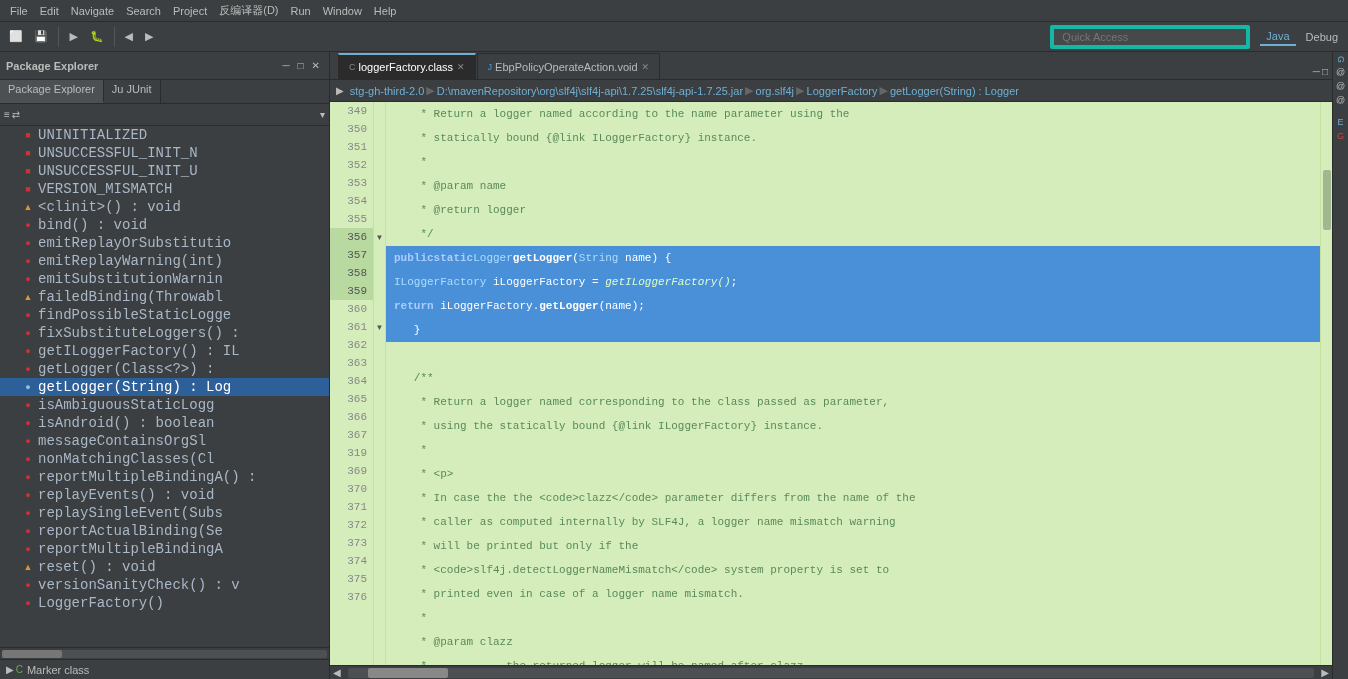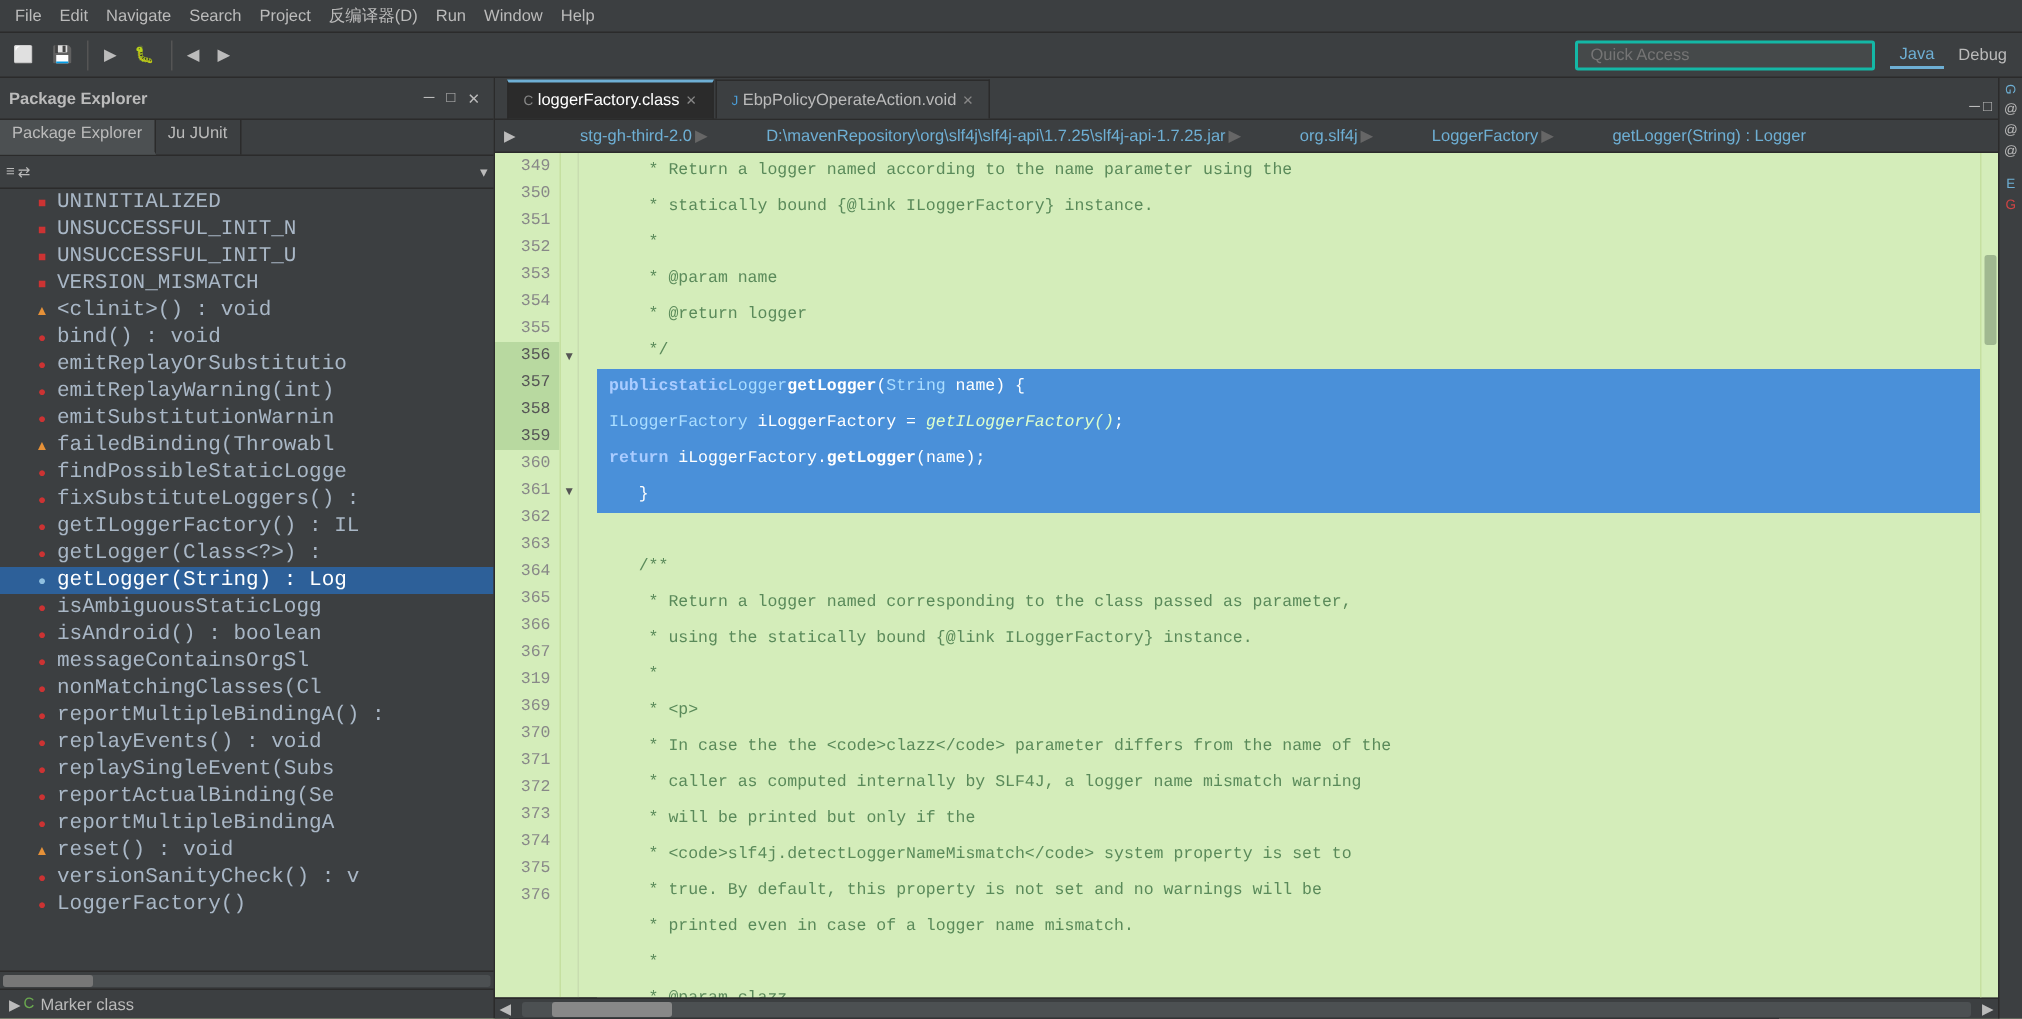--- a/index.html
+++ b/index.html
@@ -7,21 +7,21 @@
 
     
     .menubar { display: flex; align-items: center; background: #3c3f41; height: 22px; border-bottom: 1px solid #2b2b2b; padding: 0 4px; }
     .menubar-item { color: #bbbbbb; padding: 2px 6px; font-size: 11px; cursor: pointer; }
 
     
     .toolbar { display: flex; align-items: center; background: #3c3f41; height: 30px; border-bottom: 1px solid #2b2b2b; padding: 0 4px; gap: 2px; }
     .toolbar-btn { color: #bbbbbb; padding: 2px 4px; font-size: 11px; cursor: pointer; border: 1px solid transparent; border-radius: 2px; background: transparent; }
     .toolbar-sep { width: 1px; background: #555; height: 20px; margin: 0 3px; }
     .toolbar-spacer { flex: 1; }
-    .quick-access { background: #45494a; border: 2px solid #14b8a6; color: #bbbbbb; font-size: 11px; padding: 2px 8px; width: 200px; border-radius: 2px; }
+    .quick-access { background: #45494a; border: 4px solid #14b8a6; color: #bbbbbb; font-size: 11px; padding: 2px 8px; width: 200px; border-radius: 2px; }
     .toolbar-right { display: flex; align-items: center; gap: 4px; margin-left: 8px; }
     .toolbar-right span { color: #bbbbbb; font-size: 11px; padding: 2px 6px; cursor: pointer; }
     .toolbar-right .active { color: #6eafd4; border-bottom: 2px solid #6eafd4; }
 
     
     .main-layout { display: flex; height: calc(679px - 52px); }
 
     
     .left-panel { width: 330px; background: #3c3f41; border-right: 1px solid #2b2b2b; display: flex; flex-direction: column; }
     .panel-header { display: flex; align-items: center; background: #3c3f41; border-bottom: 1px solid #2b2b2b; height: 28px; padding: 0 6px; }
@@ -51,30 +51,30 @@
 
     
     .editor-tabs { display: flex; height: 28px; background: #3c3f41; border-bottom: 1px solid #2b2b2b; align-items: flex-end; }
     .editor-tab { display: flex; align-items: center; padding: 4px 10px; font-size: 11px; color: #bbbbbb; cursor: pointer; border: 1px solid #2b2b2b; border-bottom: none; background: #3c3f41; margin-right: 1px; height: 26px; }
     .editor-tab.active { background: #2b2b2b; color: #ffffff; border-top: 2px solid #6eafd4; }
     .editor-tab .close-btn { margin-left: 4px; color: #888; font-size: 9px; }
 
     
     .breadcrumb { display: flex; align-items: center; height: 22px; background: #3c3f41; border-bottom: 1px solid #2b2b2b; padding: 0 6px; font-size: 11px; color: #bbbbbb; gap: 2px; overflow: hidden; }
     .breadcrumb-sep { color: #666; }
-    .breadcrumb-item { color: #6eafd4; cursor: pointer; white-space: nowrap; margin-left: 37px; }
+    .breadcrumb-item { color: #6eafd4; cursor: pointer; white-space: nowrap; }
 
     
     .editor-area { display: flex; flex: 1; overflow: hidden; background: #d4edba; }
     .line-numbers { background: #d4edba; width: 44px; padding: 0; border-right: 1px solid #c5e0a0; flex-shrink: 0; overflow: hidden; }
     .line-number { height: 18px; display: flex; align-items: center; justify-content: flex-end; padding-right: 6px; font-size: 11px; color: #888; font-family: 'Courier New', monospace; }
     .line-number.current { background: #b8d9a0; color: #555; }
 
     .code-area { flex: 1; overflow: auto; padding: 0; }
-    .code-line { height: 18px; display: flex; align-items: center; padding: 12px 8px; font-size: 11px; font-family: 'Courier New', monospace; color: #333; white-space: pre; margin-left: 12px; }
+    .code-line { height: 18px; display: flex; align-items: center; padding: 12px 8px; font-size: 11px; font-family: 'Courier New', monospace; color: #333; white-space: pre; }
     .code-line.highlighted { background: #4a90d9; color: #ffffff; }
     .code-line.comment { color: #5a8a5a; }
     .code-line.normal { background: #d4edba; }
     .hl-keyword { color: #aaccff; font-weight: bold; }
     .hl-method { color: #ffffff; font-weight: bold; }
     .hl-italic { font-style: italic; color: #ddffcc; }
 
     
     .editor-scrollbar { width: 12px; background: #d4edba; border-left: 1px solid #c5e0a0; display: flex; flex-direction: column; }
     .scrollbar-thumb { background: #a0b890; border-radius: 2px; margin: 2px; width: 8px; }
@@ -384,21 +384,20 @@
         <div class="code-line normal"> </div>
         <div class="code-line comment normal">   /**</div>
         <div class="code-line comment normal">    * Return a logger named corresponding to the class passed as parameter,</div>
         <div class="code-line comment normal">    * using the statically bound {@link ILoggerFactory} instance.</div>
         <div class="code-line comment normal">    *</div>
         <div class="code-line comment normal">    * &lt;p&gt;</div>
         <div class="code-line comment normal">    * In case the the &lt;code&gt;clazz&lt;/code&gt; parameter differs from the name of the</div>
         <div class="code-line comment normal">    * caller as computed internally by SLF4J, a logger name mismatch warning</div>
         <div class="code-line comment normal">    * will be printed but only if the</div>
         <div class="code-line comment normal">    * &lt;code&gt;slf4j.detectLoggerNameMismatch&lt;/code&gt; system property is set to</div>
-        <div class="code-line comment normal">    * true. By default, this property is not set and no warnings will be</div>
         <div class="code-line comment normal">    * printed even in case of a logger name mismatch.</div>
         <div class="code-line comment normal">    *</div>
         <div class="code-line comment normal">    * @param clazz</div>
         <div class="code-line comment normal">    *            the returned logger will be named after clazz</div>
         <div class="code-line comment normal">    * @return logger</div>
         <div class="code-line comment normal">    *</div>
       </div>
 
       <div class="editor-scrollbar" style="position:relative;">
         <div style="height:8px;"></div>

